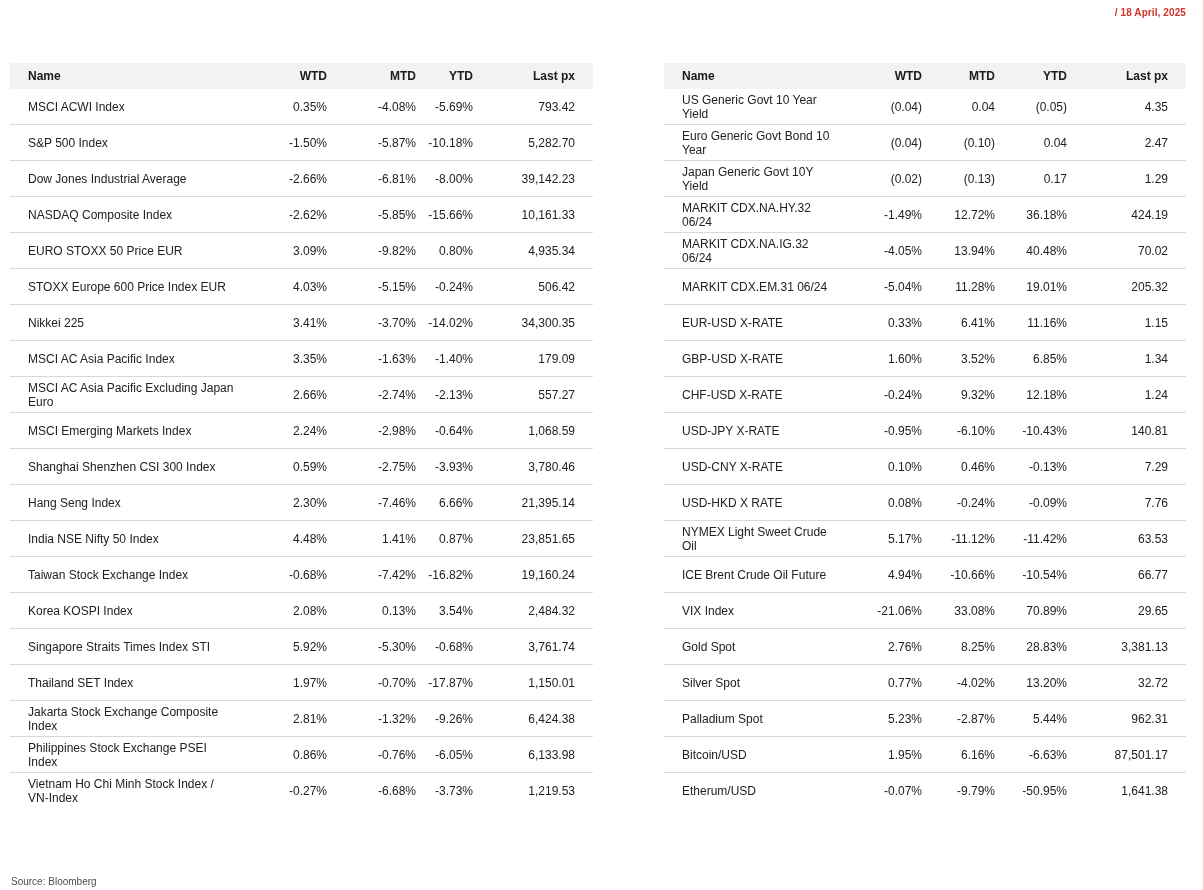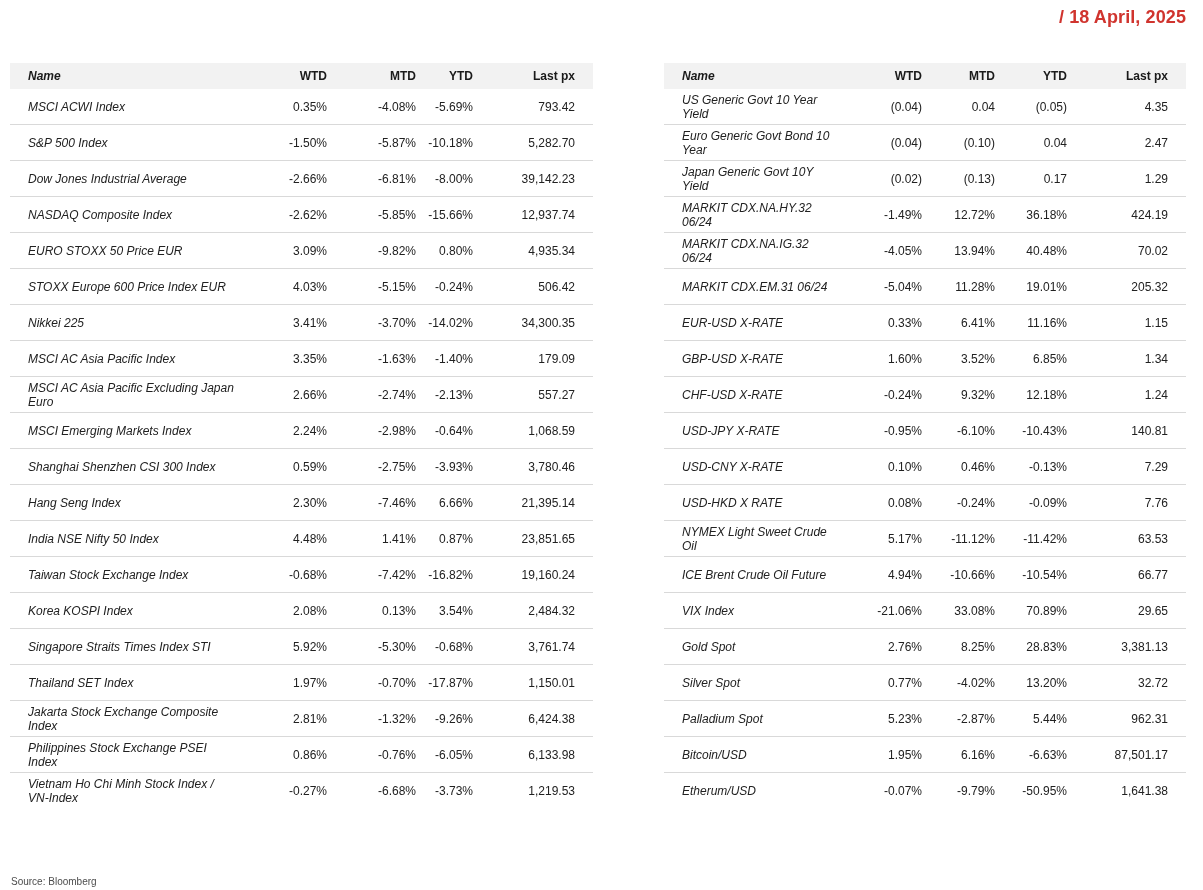--- a/index.html
+++ b/index.html
@@ -13,21 +13,21 @@
     position: relative;
     width: 1203px;
     height: 890px;
     background: #ffffff;
     overflow: hidden;
   }
   .date-label {
     position: absolute;
     top: 7px;
     right: 17px;
-    font-size: 18px;
+    font-size: 10px;
     font-weight: bold;
     color: #d0342e;
     letter-spacing: 0.1px;
   }
   .mkt-table {
     position: absolute;
     top: 63px;
     border-collapse: collapse;
     table-layout: fixed;
     font-size: 12px;
@@ -49,21 +49,20 @@
     padding: 0;
     vertical-align: middle;
     color: #212121;
   }
   .mkt-table tbody tr + tr td {
     border-top: 1px solid #d9d9d9;
   }
   .c-name {
     text-align: left;
     padding-left: 18px !important;
-    font-style: italic;
   }
   .c-num {
     text-align: right;
   }
   .c-last {
     padding-right: 18px !important;
     margin-top: 21px;
   }
   
   .mkt-table.left  .w-wtd  { width: 90px; }
@@ -120,21 +119,21 @@
           <td class="c-num w-wtd">-2.66%</td>
           <td class="c-num w-mtd">-6.81%</td>
           <td class="c-num w-ytd">-8.00%</td>
           <td class="c-num c-last w-last">39,142.23</td>
         </tr>
         <tr>
           <td class="c-name">NASDAQ Composite Index</td>
           <td class="c-num w-wtd">-2.62%</td>
           <td class="c-num w-mtd">-5.85%</td>
           <td class="c-num w-ytd">-15.66%</td>
-          <td class="c-num c-last w-last">12,937.74</td>
+          <td class="c-num c-last w-last">10,161.33</td>
         </tr>
         <tr>
           <td class="c-name">EURO STOXX 50 Price EUR</td>
           <td class="c-num w-wtd">3.09%</td>
           <td class="c-num w-mtd">-9.82%</td>
           <td class="c-num w-ytd">0.80%</td>
           <td class="c-num c-last w-last">4,935.34</td>
         </tr>
         <tr>
           <td class="c-name">STOXX Europe 600 Price Index EUR</td>

